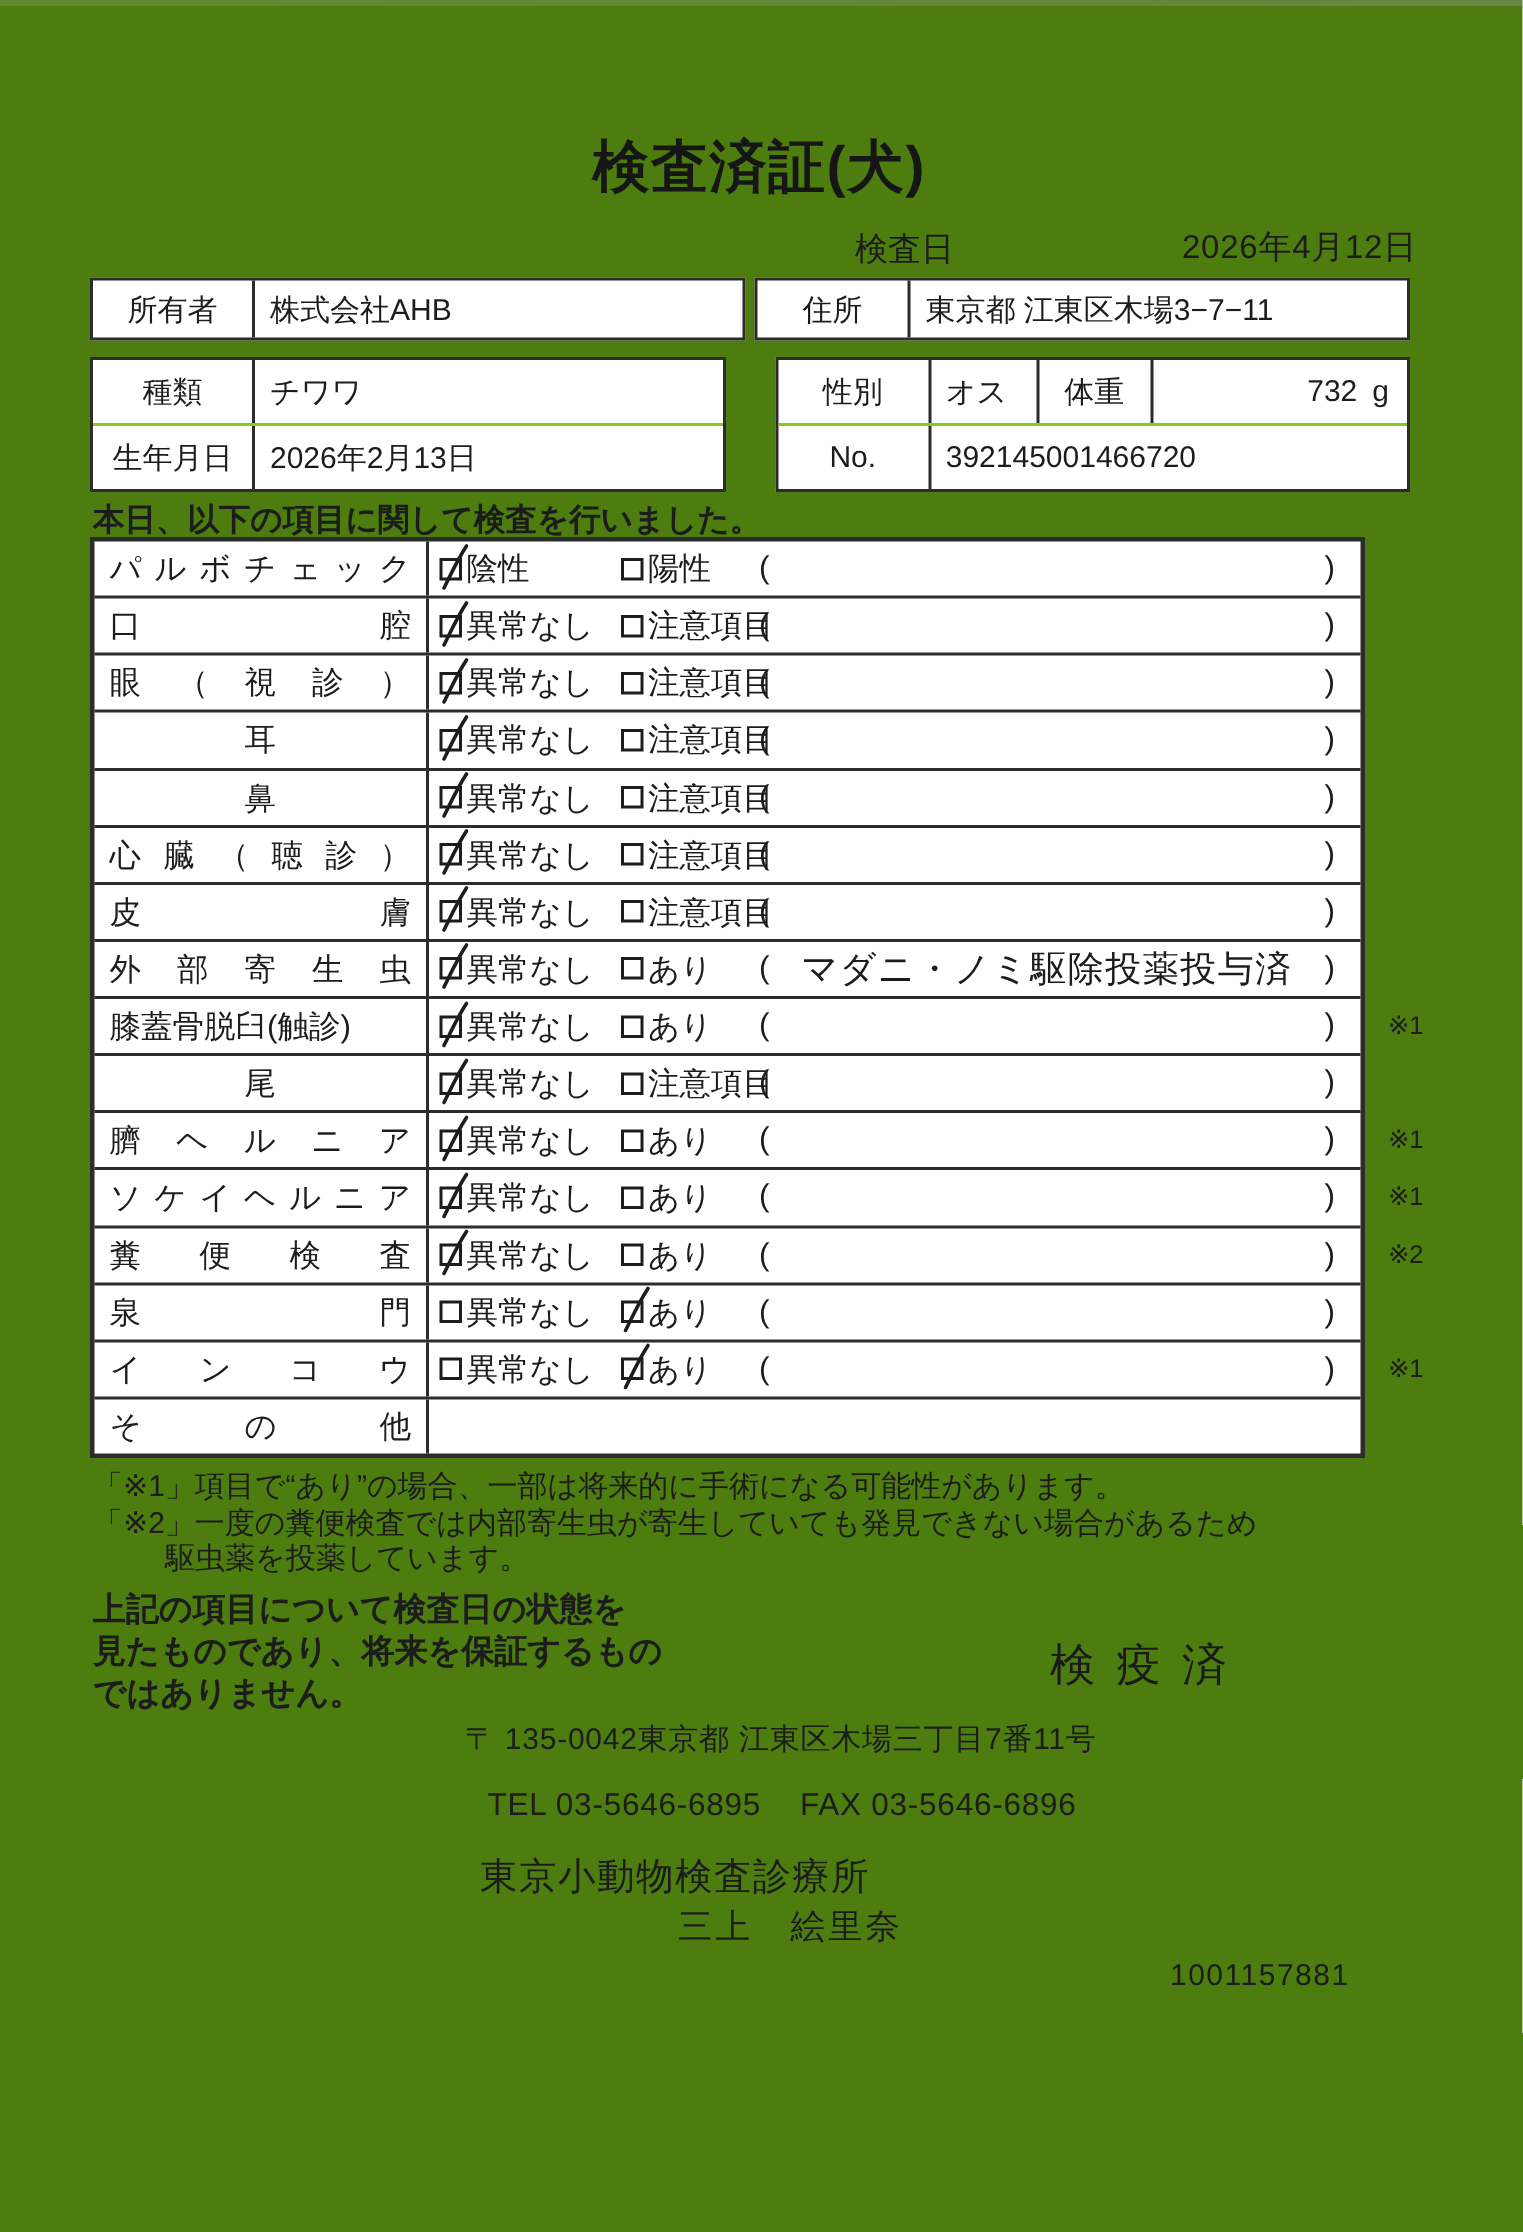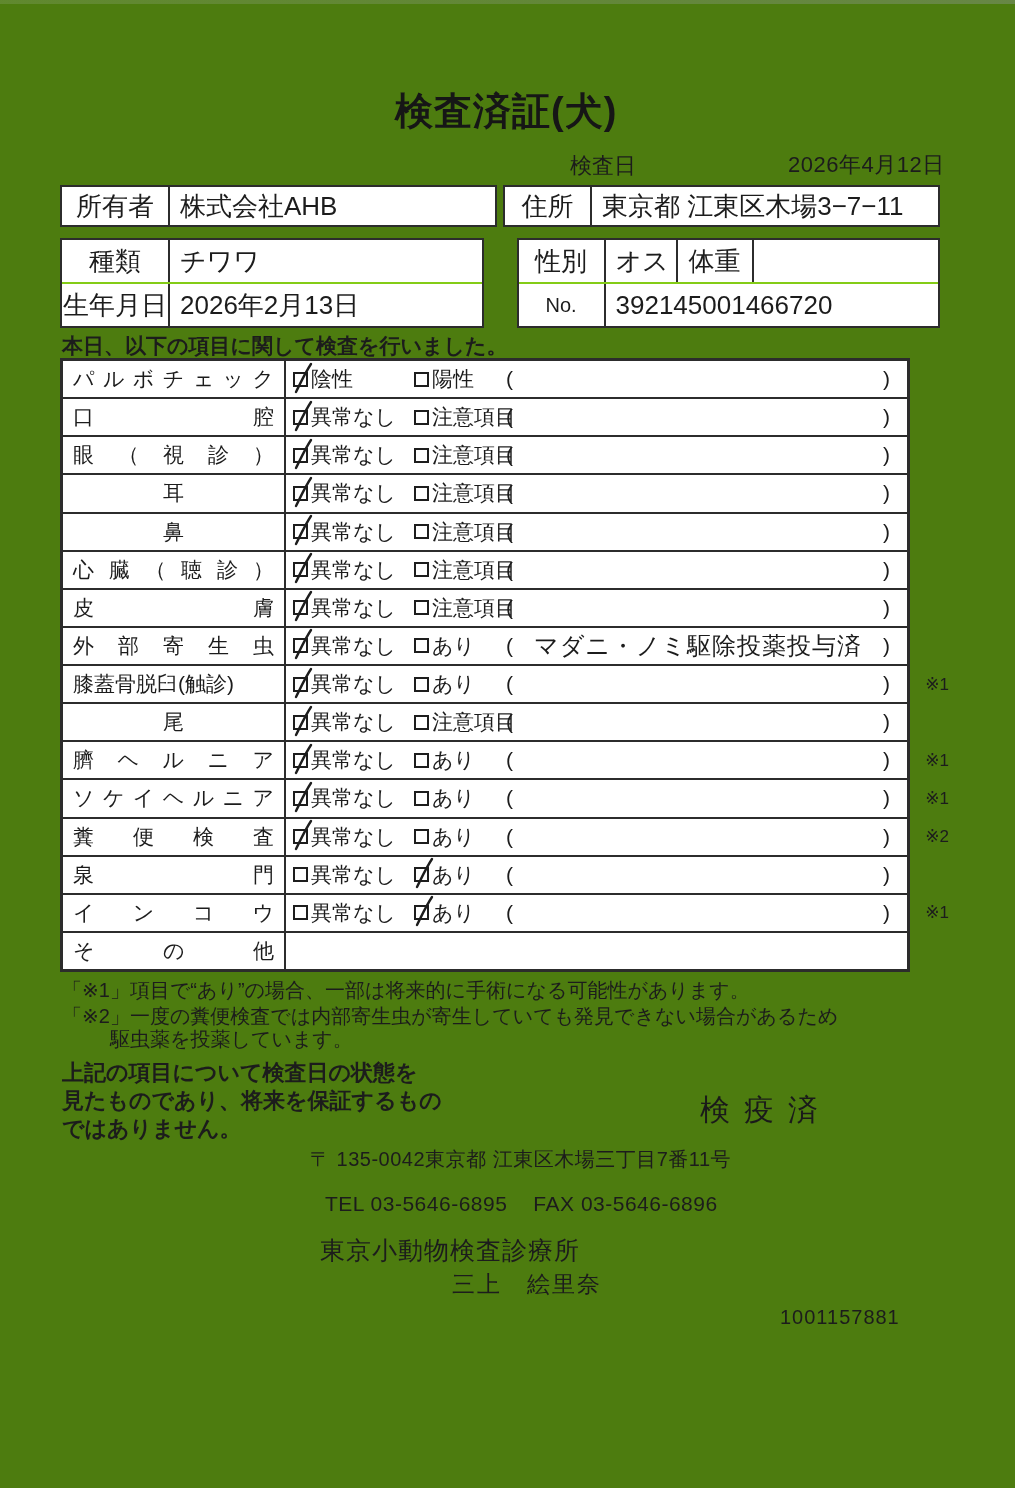--- a/index.html
+++ b/index.html
@@ -33,30 +33,30 @@
   .insp-date-value {
     position:absolute; top:150px; left:788px;
     font-size:22px; font-weight:500; letter-spacing:0.5px;
   }
 
   
   .hband { position:absolute; left:60px; width:880px; display:flex; justify-content:space-between; }
   .hbox { width:437px; border:2px solid #2c2c2c; background:#fff; display:flex; flex-direction:column; }
   .hrow { display:flex; flex:1; align-items:stretch; }
   .hrow + .hrow { border-top:2px solid #84cc16; }
-  .hcell { display:flex; align-items:center; font-size:26px; }
+  .hcell { display:flex; align-items:center; font-size:20px; }
   .hlabel { justify-content:center; font-weight:500; }
   .hvalue { padding-left:10px; font-weight:500; }
   .bR { border-right:2px solid #2c2c2c; }
 
   #owner-band { top:185px; height:42px; }
   #info-band  { top:238px; height:90px;gap:33px; }
 
   .w110 { width:108px; flex:none; }
-  .w87  { width:87px;  flex:none; }
+  .w87  { width:102px;  flex:none; }
   .w88  { width:72px;  flex:none; }
   .w76  { width:76px;  flex:none; }
   .grow { flex:1; }
   .weight-val { justify-content:flex-end; padding-right:12px; gap:10px; }
   .no-label { font-size:20px; }
 
   
   .intro {
     position:absolute; top:332px; left:62px;
     font-size:21px; font-weight:700;
@@ -190,20 +190,24 @@
       <div class="hrow">
         <div class="hcell hlabel w110 bR">生年月日</div>
         <div class="hcell hvalue grow">2026年2月13日</div>
       </div>
     </div>
     <div class="hbox">
       <div class="hrow">
         <div class="hcell hlabel w87 bR">性別</div>
         <div class="hcell hvalue w88 bR">オス</div>
         <div class="hcell hlabel w76 bR">体重</div>
+        <div class="hcell grow weight-val">
+          <span>732</span>
+          <span>g</span>
+        </div>
       </div>
       <div class="hrow">
         <div class="hcell hlabel no-label w87 bR">No.</div>
         <div class="hcell hvalue grow">392145001466720</div>
       </div>
     </div>
   </div>
 
   <div class="intro">本日、以下の項目に関して検査を行いました。</div>
 

